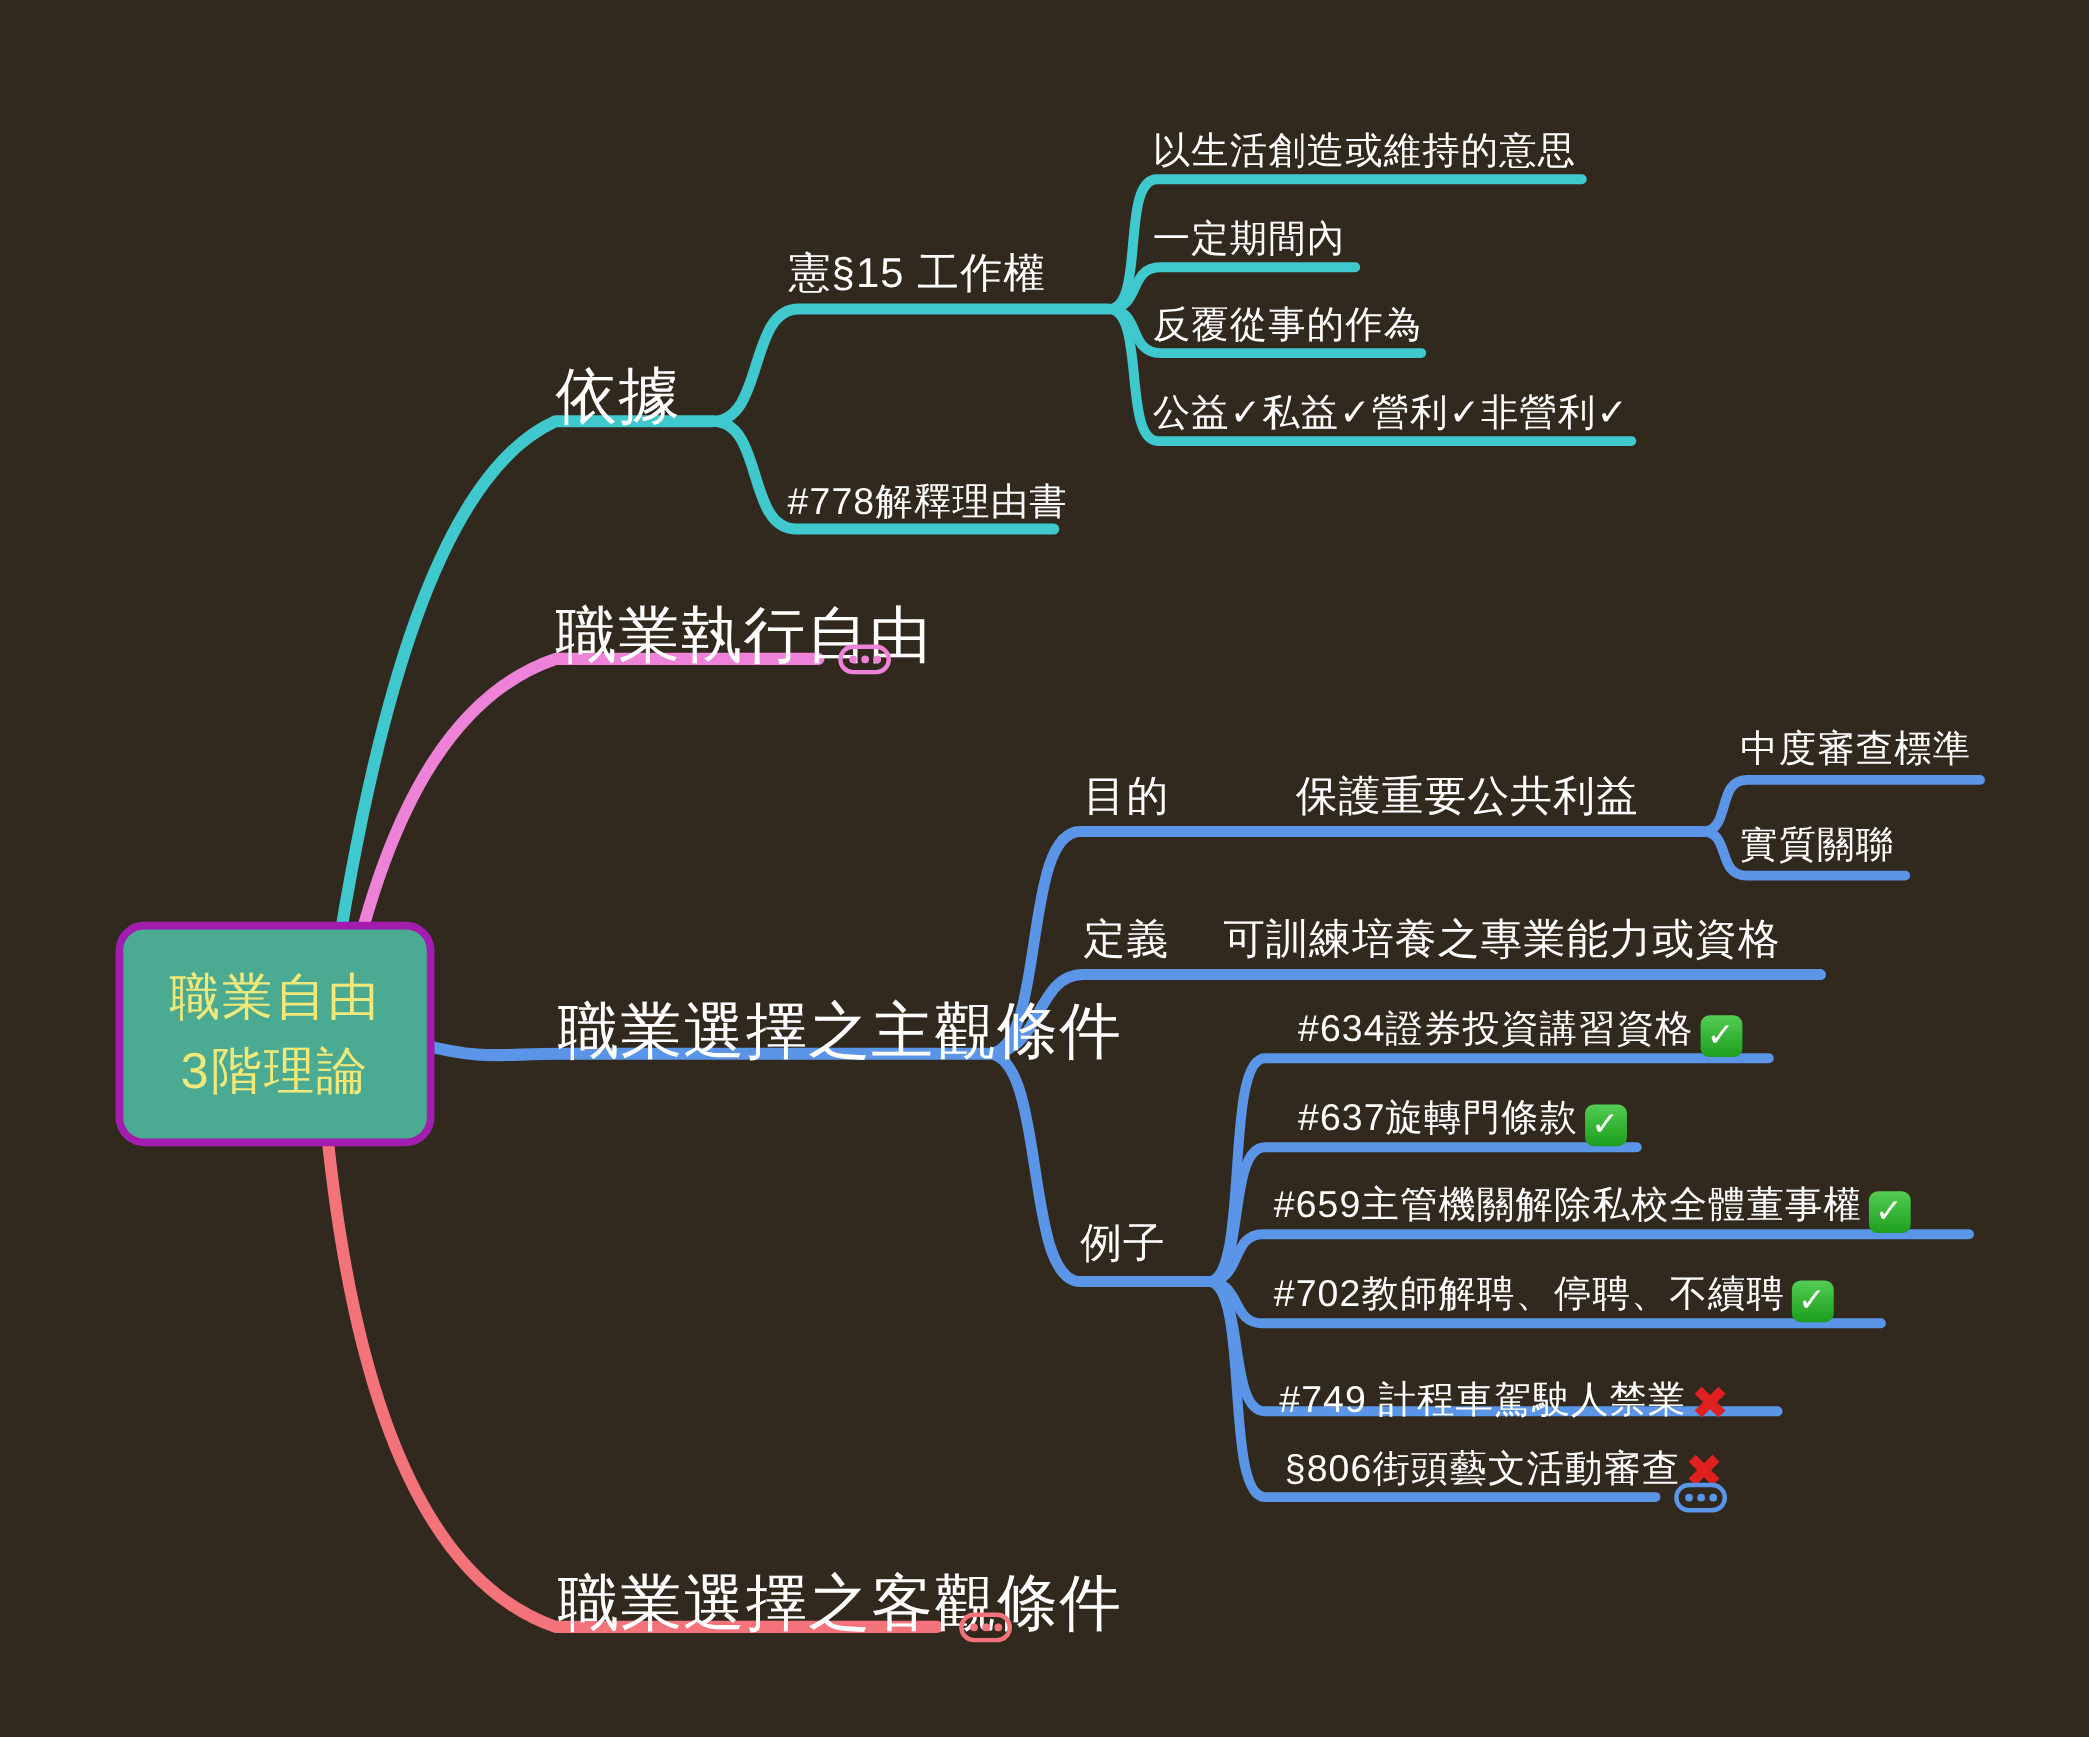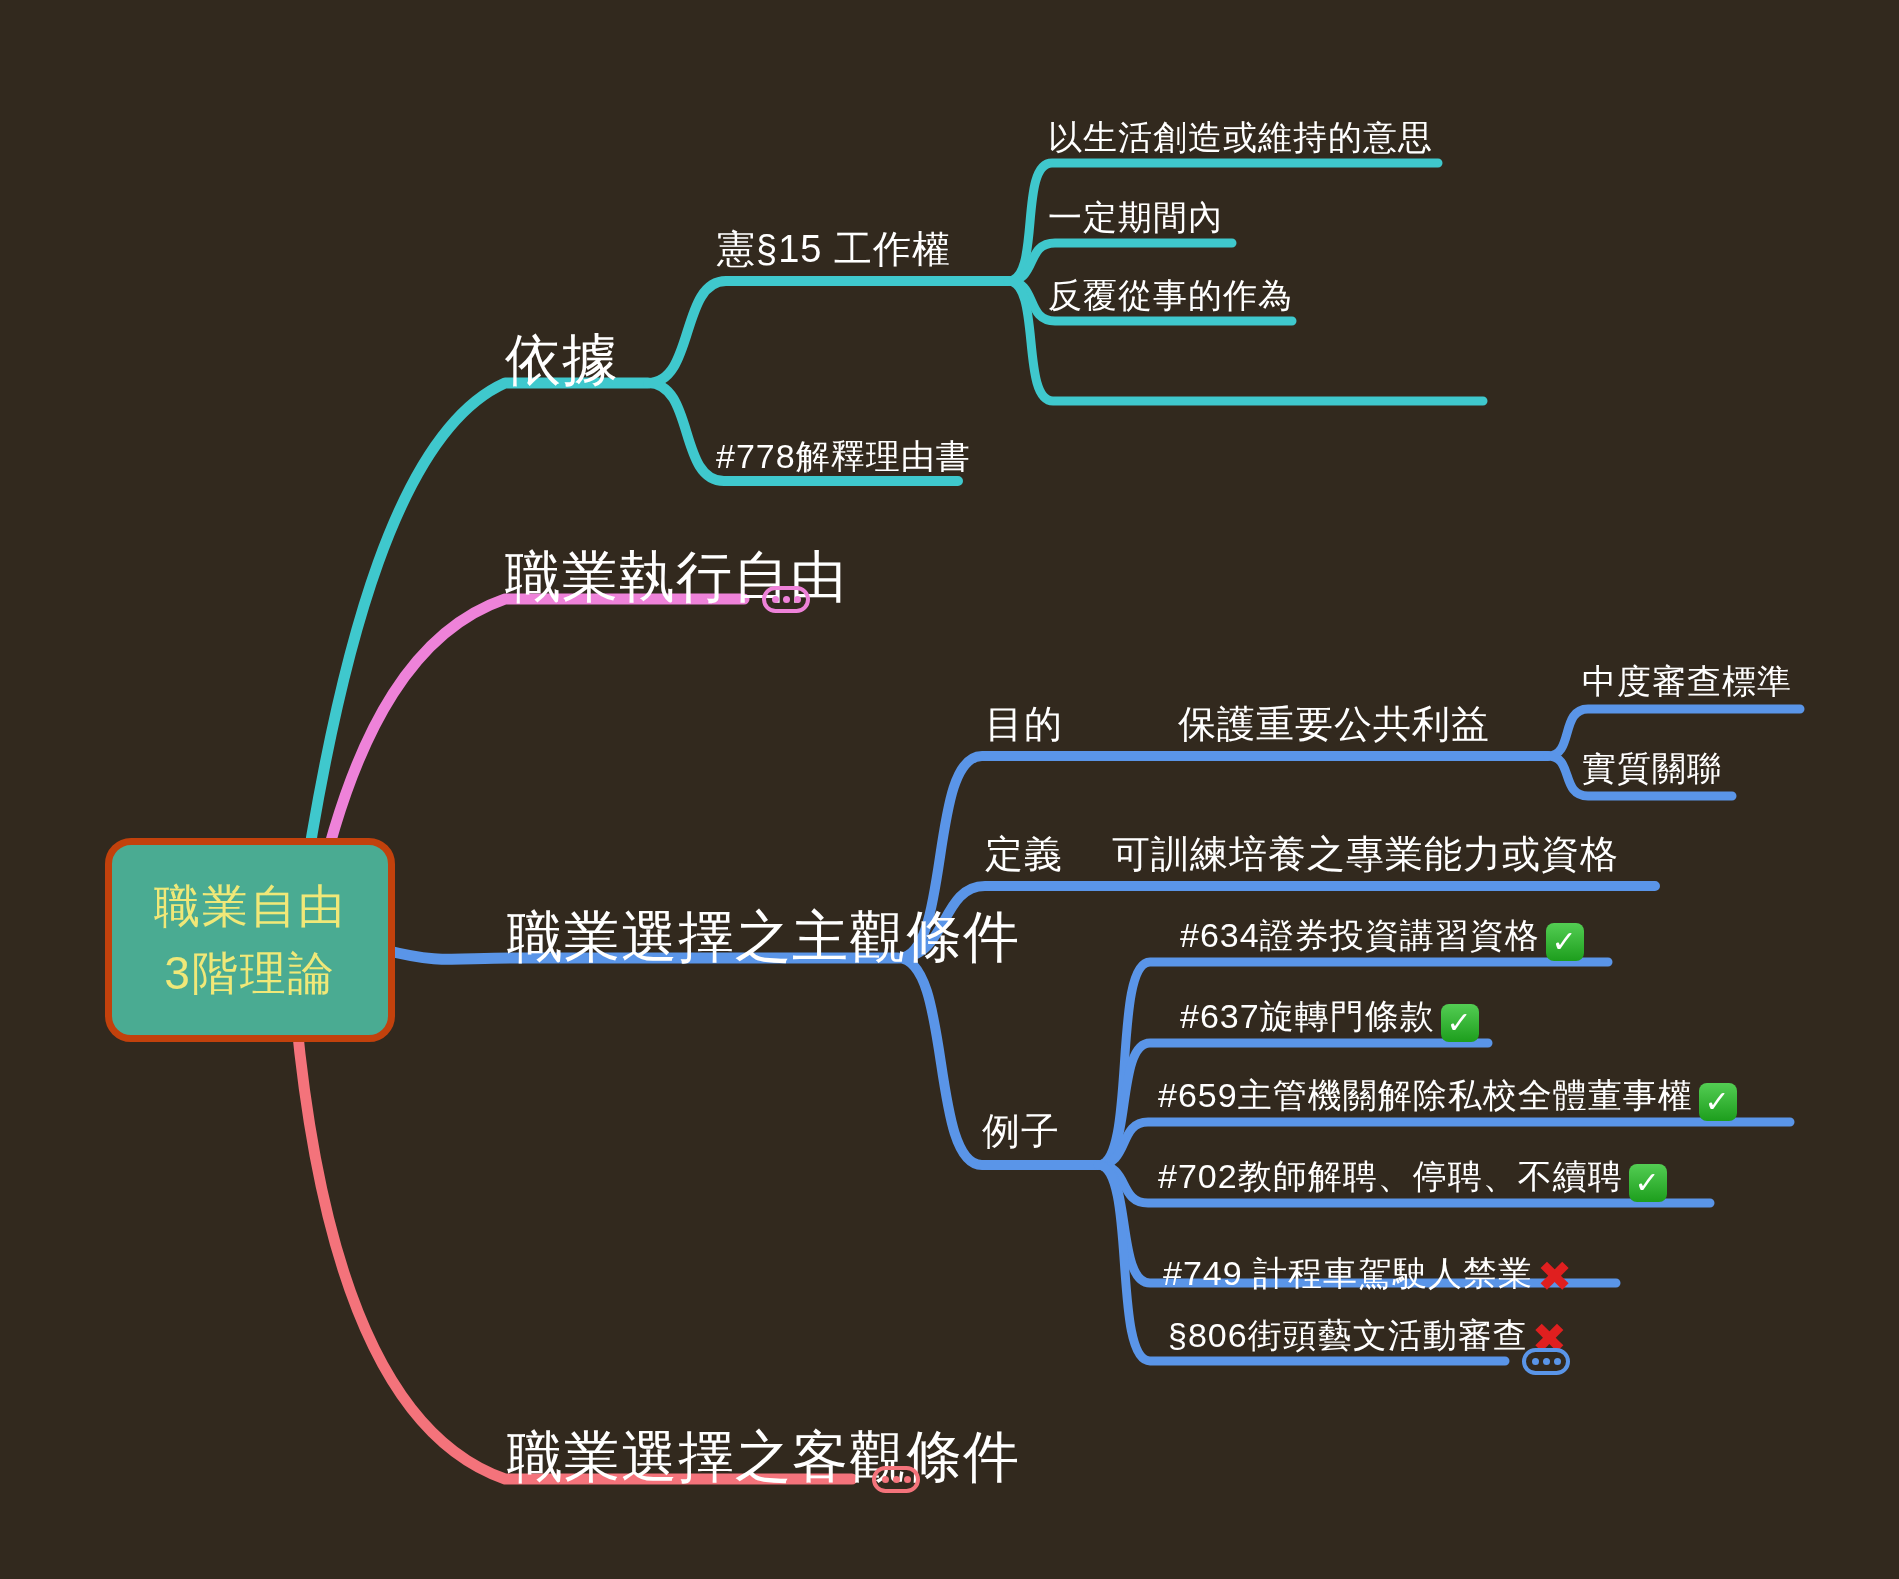--- a/index.html
+++ b/index.html
@@ -18,21 +18,21 @@
     letter-spacing:1px;
     line-height:1.15;
   }
   .fs40{font-size:56px;}
   .fs38{font-size:38px;}
   .fs34{font-size:34px;}
   .central{
     position:absolute;z-index:3;
     left:105px;top:838px;width:290px;height:204px;
     background:#4aab92;
-    border:7px solid #c2410c;
+    border:7px solid #a21caf;
     border-radius:26px;
     box-sizing:border-box;
     display:flex;flex-direction:column;align-items:center;justify-content:center;
     color:#f0e878;font-size:46px;line-height:1.45;letter-spacing:2px;
     text-align:center;
   }
   .status{display:inline-block;vertical-align:-5px;margin-left:6px;font-weight:bold;}
   .status.pass{
     width:38px;height:38px;border-radius:8px;
     background:linear-gradient(#53cd53,#1d9e1d);
@@ -100,20 +100,21 @@
   <div class="central">
     <div>職業自由</div>
     <div>3階理論</div>
   </div>
 
   <div class="lbl fs40" style="left:505px;top:328px;">依據</div>
   <div class="lbl fs38" style="left:717px;top:228px;">憲§15 工作權</div>
   <div class="lbl fs34" style="left:1048px;top:118px;">以生活創造或維持的意思</div>
   <div class="lbl fs34" style="left:1048px;top:198px;">一定期間內</div>
   <div class="lbl fs34" style="left:1048px;top:276px;text-align:right;">反覆從事的作為</div>
+  <div class="lbl fs34" style="left:1048px;top:356px;">公益✓私益✓營利✓非營利✓</div>
   <div class="lbl fs34" style="left:716px;top:437px;">#778解釋理由書</div>
 
   <div class="lbl fs40" style="left:505px;top:545px;">職業執行自由</div>
   <span class="collapse-badge badge-pink" style="left:762px;top:586px;">
       <i></i>
       <i></i>
       <i></i>
     </span>
 
   <div class="lbl fs40" style="left:507px;top:905px;">職業選擇之主觀條件</div>

